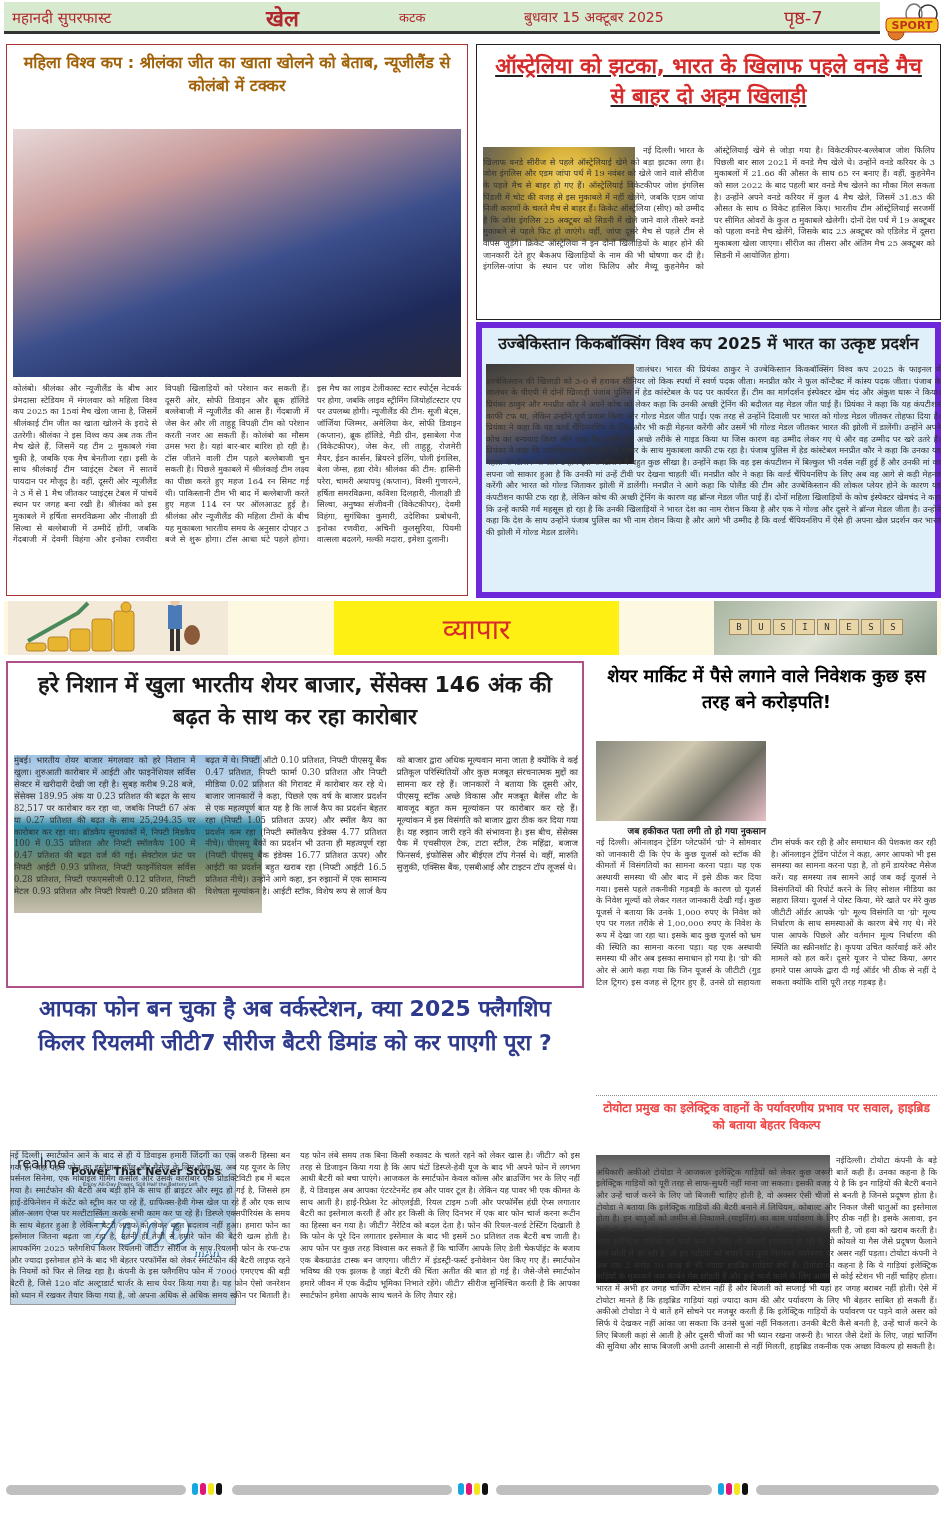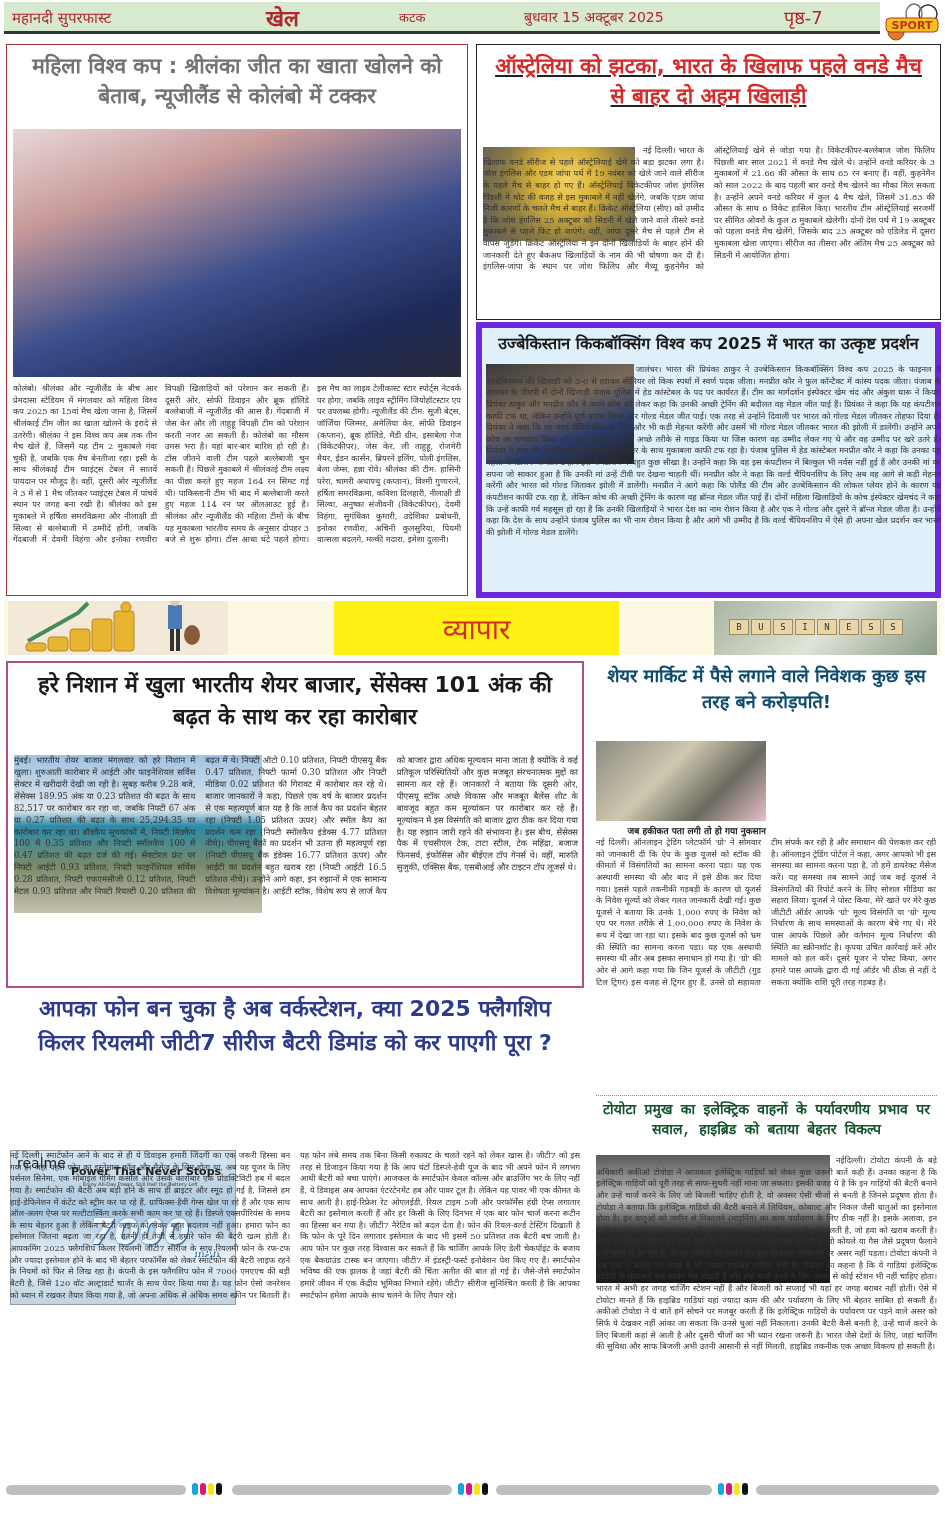--- a/index.html
+++ b/index.html
@@ -51,21 +51,21 @@
   <svg width="60" height="44" viewBox="0 0 60 44">
     <circle cx="46" cy="12" r="9" fill="#fff" stroke="#333" stroke-width="1.5"></circle>
     <circle cx="14" cy="30" r="8" fill="#e07a2a" stroke="#a34a10"></circle>
     <ellipse cx="32" cy="12" rx="8" ry="10" fill="none" stroke="#777" stroke-width="1.5"></ellipse>
     <rect x="4" y="16" width="52" height="14" rx="4" fill="#f3c11b" stroke="#c03020"></rect>
     <text x="30" y="27" font-family="DejaVu Sans, sans-serif" font-size="11" font-weight="bold" fill="#c03020" text-anchor="middle">SPORT</text>
   </svg>
 </div>
 
 <div class="abs box" style="left:6px; top:44px; width:462px; height:552px; border-color:#a33;">
-  <div class="headline" style="color:#737373; font-size:21px; padding:6px 8px 0; height:84px;">महिला विश्व कप : श्रीलंका जीत का खाता खोलने को बेताब, न्यूजीलैंड से कोलंबो में टक्कर</div>
+  <div class="headline" style="color:#a16207; font-size:16px; padding:6px 8px 0; height:84px;">महिला विश्व कप : श्रीलंका जीत का खाता खोलने को बेताब, न्यूजीलैंड से कोलंबो में टक्कर</div>
   <div class="photo ph-cricket-sl" style="margin:0 6px; height:248px;"></div>
   <div class="body-text cols3" style="padding:6px 6px 0; height:212px; overflow:hidden;">कोलंबो। श्रीलंका और न्यूजीलैंड के बीच आर प्रेमदासा स्टेडियम में मंगलवार को महिला विश्व कप 2025 का 15वां मैच खेला जाना है, जिसमें श्रीलंकाई टीम जीत का खाता खोलने के इरादे से उतरेगी। श्रीलंका ने इस विश्व कप अब तक तीन मैच खेले हैं, जिसमें यह टीम 2 मुकाबले गंवा चुकी है, जबकि एक मैच बेनतीजा रहा। इसी के साथ श्रीलंकाई टीम प्वाइंट्स टेबल में सातवें पायदान पर मौजूद है। वहीं, दूसरी ओर न्यूजीलैंड ने 3 में से 1 मैच जीतकर प्वाइंट्स टेबल में पांचवें स्थान पर जगह बना रखी है। श्रीलंका को इस मुकाबले में हर्षिता समरविक्रमा और नीलाक्षी डी सिल्वा से बल्लेबाजी में उम्मीदें होंगी, जबकि गेंदबाजी में देवमी विहंगा और इनोका रणवीरा विपक्षी खिलाड़ियों को परेशान कर सकती हैं। दूसरी ओर, सोफी डिवाइन और ब्रूक हॉलिडे बल्लेबाजी में न्यूजीलैंड की आस हैं। गेंदबाजी में जेस केर और ली ताहुहू विपक्षी टीम को परेशान करती नजर आ सकती हैं। कोलंबो का मौसम उमस भरा है। यहां बार-बार बारिश हो रही है। टॉस जीतने वाली टीम पहले बल्लेबाजी चुन सकती है। पिछले मुकाबले में श्रीलंकाई टीम लक्ष्य का पीछा करते हुए महज 164 रन सिमट गई थी। पाकिस्तानी टीम भी बाद में बल्लेबाजी करते हुए महज 114 रन पर ऑलआउट हुई है। श्रीलंका और न्यूजीलैंड की महिला टीमों के बीच यह मुकाबला भारतीय समय के अनुसार दोपहर 3 बजे से शुरू होगा। टॉस आधा घंटे पहले होगा। इस मैच का लाइव टेलीकास्ट स्टार स्पोर्ट्स नेटवर्क पर होगा, जबकि लाइव स्ट्रीमिंग जियोहॉटस्टार एप पर उपलब्ध होगी। न्यूजीलैंड की टीम: सूजी बेट्स, जॉर्जिया प्लिम्मर, अमेलिया केर, सोफी डिवाइन (कप्तान), ब्रूक हॉलिडे, मैडी ग्रीन, इसाबेला गेज (विकेटकीपर), जेस केर, ली ताहुहू, रोजमेरी मैयर, ईडन कार्सन, ब्रियरने इलिंग, पोली इंगलिस, बेला जेम्स, हन्ना रोवे। श्रीलंका की टीम: हासिनी परेरा, चामरी अथापथु (कप्तान), विश्मी गुणारत्ने, हर्षिता समरविक्रमा, कविशा दिलहारी, नीलाक्षी डी सिल्वा, अनुष्का संजीवनी (विकेटकीपर), देवमी विहंगा, सुगंधिका कुमारी, उदेशिका प्रबोधनी, इनोका रणवीरा, अचिनी कुलसुरिया, पियमी वात्सला बदलगे, मल्की मदारा, इमेशा दुलानी।</div>
 </div>
 
 <div class="abs box" style="left:476px; top:44px; width:465px; height:276px; border-color:#222;text-decoration:underline;">
   <div class="headline" style="color:#d72b2b; font-size:21px; padding:6px 8px 0; height:100px;">ऑस्ट्रेलिया को झटका, भारत के खिलाफ पहले वनडे मैच से बाहर दो अहम खिलाड़ी</div>
   <div style="position:absolute; left:6px; top:102px; width:152px; height:94px;" class="photo ph-aus"></div>
   <div class="body-text" style="position:absolute; left:6px; top:100px; width:452px; height:172px; overflow:hidden; column-count:2; column-gap:10px; text-indent:160px;">नई दिल्ली। भारत के खिलाफ वनडे सीरीज से पहले ऑस्ट्रेलियाई खेमे को बड़ा झटका लगा है। जोश इंगलिस और एडम जांपा पर्थ में 19 नवंबर को खेले जाने वाले सीरीज के पहले मैच से बाहर हो गए हैं। ऑस्ट्रेलियाई विकेटकीपर जोश इंगलिस पिंडली में चोट की वजह से इस मुकाबले में नहीं खेलेंगे, जबकि एडम जांपा निजी कारणों के चलते मैच से बाहर हैं। क्रिकेट ऑस्ट्रेलिया (सीए) को उम्मीद है कि जोश इंगलिस 25 अक्टूबर को सिडनी में खेले जाने वाले तीसरे वनडे मुकाबले से पहले फिट हो जाएंगे। वहीं, जांपा दूसरे मैच से पहले टीम से वापस जुड़ेंगे। क्रिकेट ऑस्ट्रेलिया ने इन दोनों खिलाड़ियों के बाहर होने की जानकारी देते हुए बैकअप खिलाड़ियों के नाम की भी घोषणा कर दी है। इंगलिस-जांपा के स्थान पर जोश फिलिप और मैथ्यू कुहनेमैन को ऑस्ट्रेलियाई खेमे से जोड़ा गया है। विकेटकीपर-बल्लेबाज जोश फिलिप पिछली बार साल 2021 में वनडे मैच खेले थे। उन्होंने वनडे करियर के 3 मुकाबलों में 21.66 की औसत के साथ 65 रन बनाए हैं। वहीं, कुहनेमैन को साल 2022 के बाद पहली बार वनडे मैच खेलने का मौका मिल सकता है। उन्होंने अपने वनडे करियर में कुल 4 मैच खेले, जिसमें 31.83 की औसत के साथ 6 विकेट हासिल किए। भारतीय टीम ऑस्ट्रेलियाई सरजमीं पर सीमित ओवरों के कुल 8 मुकाबले खेलेगी। दोनों देश पर्थ में 19 अक्टूबर को पहला वनडे मैच खेलेंगे, जिसके बाद 23 अक्टूबर को एडिलेड में दूसरा मुकाबला खेला जाएगा। सीरीज का तीसरा और अंतिम मैच 25 अक्टूबर को सिडनी में आयोजित होगा।</div>
 </div>
 
@@ -102,27 +102,27 @@
     <span>S</span>
     <span>I</span>
     <span>N</span>
     <span>E</span>
     <span>S</span>
     <span>S</span>
   </div>
 </div>
 
 <div class="abs" style="left:6px; top:661px; width:578px; height:327px; border:2px solid #b0508a;">
-  <div class="headline" style="color:#1a1a1a; font-size:22px; padding:6px 10px 0; height:88px;">हरे निशान में खुला भारतीय शेयर बाजार, सेंसेक्स 101 अंक की बढ़त के साथ कर रहा कारोबार</div>
+  <div class="headline" style="color:#1a1a1a; font-size:22px; padding:6px 10px 0; height:88px;">हरे निशान में खुला भारतीय शेयर बाजार, सेंसेक्स 146 अंक की बढ़त के साथ कर रहा कारोबार</div>
   <div class="photo ph-bse" style="position:absolute; left:6px; top:92px; width:248px; height:158px;"></div>
   <div class="body-text" style="position:absolute; left:6px; top:92px; width:564px; height:230px; overflow:hidden; column-count:3; column-gap:10px; font-size:8.4px;">मुंबई। भारतीय शेयर बाजार मंगलवार को हरे निशान में खुला। शुरुआती कारोबार में आईटी और फाइनेंशियल सर्विस सेक्टर में खरीदारी देखी जा रही है। सुबह करीब 9.28 बजे, सेंसेक्स 189.95 अंक या 0.23 प्रतिशत की बढ़त के साथ 82,517 पर कारोबार कर रहा था, जबकि निफ्टी 67 अंक या 0.27 प्रतिशत की बढ़त के साथ 25,294.35 पर कारोबार कर रहा था। ब्रॉडकैप सूचकांकों में, निफ्टी मिडकैप 100 में 0.35 प्रतिशत और निफ्टी स्मॉलकैप 100 में 0.47 प्रतिशत की बढ़त दर्ज की गई। सेक्टोरल फ्रंट पर निफ्टी आईटी 0.93 प्रतिशत, निफ्टी फाइनेंशियल सर्विस 0.28 प्रतिशत, निफ्टी एफएमसीजी 0.12 प्रतिशत, निफ्टी मेटल 0.93 प्रतिशत और निफ्टी रियल्टी 0.20 प्रतिशत की बढ़त में थे। निफ्टी ऑटो 0.10 प्रतिशत, निफ्टी पीएसयू बैंक 0.47 प्रतिशत, निफ्टी फार्मा 0.30 प्रतिशत और निफ्टी मीडिया 0.02 प्रतिशत की गिरावट में कारोबार कर रहे थे। बाजार जानकारों ने कहा, पिछले एक वर्ष के बाजार प्रदर्शन से एक महत्वपूर्ण बात यह है कि लार्ज कैप का प्रदर्शन बेहतर रहा (निफ्टी 1.05 प्रतिशत ऊपर) और स्मॉल कैप का प्रदर्शन कम रहा (निफ्टी स्मॉलकैप इंडेक्स 4.77 प्रतिशत नीचे)। पीएसयू बैंकों का प्रदर्शन भी उतना ही महत्वपूर्ण रहा (निफ्टी पीएसयू बैंक इंडेक्स 16.77 प्रतिशत ऊपर) और आईटी का प्रदर्शन बहुत खराब रहा (निफ्टी आईटी 16.5 प्रतिशत नीचे)। उन्होंने आगे कहा, इन रुझानों में एक सामान्य विशेषता मूल्यांकन है। आईटी स्टॉक, विशेष रूप से लार्ज कैप को बाजार द्वारा अधिक मूल्यवान माना जाता है क्योंकि वे कई प्रतिकूल परिस्थितियों और कुछ मजबूत संरचनात्मक मुद्दों का सामना कर रहे हैं। जानकारों ने बताया कि दूसरी ओर, पीएसयू स्टॉक अच्छे विकास और मजबूत बैलेंस शीट के बावजूद बहुत कम मूल्यांकन पर कारोबार कर रहे हैं। मूल्यांकन में इस विसंगति को बाजार द्वारा ठीक कर दिया गया है। यह रुझान जारी रहने की संभावना है। इस बीच, सेंसेक्स पैक में एचसीएल टेक, टाटा स्टील, टेक महिंद्रा, बजाज फिनसर्व, इंफोसिस और बीईएल टॉप गेनर्स थे। वहीं, मारुति सुजुकी, एक्सिस बैंक, एसबीआई और टाइटन टॉप लूजर्स थे।</div>
 </div>
 
 <div class="abs" style="left:592px; top:661px; width:349px; height:420px;">
-  <div class="headline" style="color:#0c4a6e; font-size:18px; padding:2px 4px 0; height:78px;text-align:center;">शेयर मार्किट में पैसे लगाने वाले निवेशक कुछ इस तरह बने करोड़पति!</div>
+  <div class="headline" style="color:#000000; font-size:18px; padding:2px 4px 0; height:78px;text-align:center;">शेयर मार्किट में पैसे लगाने वाले निवेशक कुछ इस तरह बने करोड़पति!</div>
   <div class="photo ph-cash" style="position:absolute; left:4px; top:80px; width:170px; height:80px;"></div>
   <div class="caption" style="position:absolute; left:4px; top:163px; width:170px;">जब हकीकत पता लगी तो हो गया नुकसान</div>
   <div class="body-text" style="position:absolute; left:4px; top:176px; width:340px; height:240px; overflow:hidden; column-count:2; column-gap:10px;">नई दिल्ली। ऑनलाइन ट्रेडिंग प्लेटफॉर्म 'ग्रो' ने सोमवार को जानकारी दी कि ऐप के कुछ यूजर्स को स्टॉक की कीमतों में विसंगतियों का सामना करना पड़ा। यह एक अस्थायी समस्या थी और बाद में इसे ठीक कर दिया गया। इससे पहले तकनीकी गड़बड़ी के कारण ग्रो यूजर्स के निवेश मूल्यों को लेकर गलत जानकारी देखी गई। कुछ यूजर्स ने बताया कि उनके 1,000 रुपए के निवेश को एप पर गलत तरीके से 1,00,000 रुपए के निवेश के रूप में देखा जा रहा था। इसके बाद कुछ यूजर्स को भ्रम की स्थिति का सामना करना पड़ा। यह एक अस्थायी समस्या थी और अब इसका समाधान हो गया है। 'ग्रो' की ओर से आगे कहा गया कि जिन यूजर्स के जीटीटी (गुड टिल ट्रिगर) इस वजह से ट्रिगर हुए हैं, उनसे ग्रो सहायता टीम संपर्क कर रही है और समाधान की पेशकश कर रही है। ऑनलाइन ट्रेडिंग पोर्टल ने कहा, अगर आपको भी इस समस्या का सामना करना पड़ा है, तो हमें डायरेक्ट मैसेज करें। यह समस्या तब सामने आई जब कई यूजर्स ने विसंगतियों की रिपोर्ट करने के लिए सोशल मीडिया का सहारा लिया। यूजर्स ने पोस्ट किया, मेरे खाते पर मेरे कुछ जीटीटी ऑर्डर आपके 'ग्रो' मूल्य विसंगति या 'ग्रो' मूल्य निर्धारण के साथ समस्याओं के कारण बेचे गए थे। मेरे पास आपके पिछले और वर्तमान मूल्य निर्धारण की स्थिति का स्क्रीनशॉट है। कृपया उचित कार्रवाई करें और मामले को हल करें। दूसरे यूजर ने पोस्ट किया, अगर हमारे पास आपके द्वारा दी गई ऑर्डर भी ठीक से नहीं दे सकता क्योंकि राशि पूरी तरह गड़बड़ है।</div>
 </div>
 <div class="abs divider-dot" style="left:596px; top:1095px; width:341px;"></div>
 
 <div class="abs" style="left:6px; top:992px; width:578px; height:488px;">
   <div class="headline" style="color:#2e3a8c; font-size:22px; padding:0 6px; height:148px; line-height:1.55;">आपका फोन बन चुका है अब वर्कस्टेशन, क्या 2025 फ्लैगशिप किलर रियलमी जीटी7 सीरीज बैटरी डिमांड को कर पाएगी पूरा ?</div>
   <div class="ph-realme" style="position:absolute; left:4px; top:158px; width:226px; height:155px; border:1px solid #999; overflow:hidden;">
     <div style="position:absolute; left:6px; top:4px; font-size:14px; font-family:'DejaVu Sans',sans-serif; color:#222;">realme</div>
@@ -130,21 +130,21 @@
     <div style="position:absolute; left:72px; top:30px; font-size:5px; color:#333;">Enjoy All-Day Power, Still Half the Battery Left</div>
     <div style="position:absolute; left:78px; top:60px; font-size:36px; font-weight:bold; color:#eaf4fc; text-shadow:0 0 2px #2a6aa0, 1px 1px 0 #2a6aa0; font-style:italic;">7000</div>
     <div style="position:absolute; left:182px; top:96px; font-size:10px; font-weight:bold; color:#eaf4fc; text-shadow:1px 1px 0 #2a6aa0;">mAh</div>
     <div style="position:absolute; left:110px; top:128px; font-size:7px; color:#fff;">realme GT 7 Series</div>
     <div style="position:absolute; left:110px; top:140px; font-size:4px; color:#eee;">May 27, 1:30PM · Global Launch Event</div>
   </div>
   <div class="body-text" style="position:absolute; left:4px; top:158px; width:570px; height:326px; overflow:hidden; column-count:2; column-gap:10px; text-indent:0;">नई दिल्ली। स्मार्टफोन आने के बाद से ही ये डिवाइस हमारी जिंदगी का एक जरूरी हिस्सा बन गया है। जहां पहले फोन का इस्तेमाल कॉल और मैसेज के लिए होता था, अब यह यूजर के लिए पर्सनल सिनेमा, एक मोबाइल गेमिंग कंसोल और उसके कारोबार एक प्रोडक्टिविटी हब में बदल गया है। स्मार्टफोन की बैटरी अब बड़ी होने के साथ ही ब्राइटर और स्मूद हो गई है, जिससे हम हाई-डेफिनेशन में कंटेंट को स्ट्रीम कर पा रहे हैं, ग्राफिक्स-हैवी गेम्स खेल पा रहे हैं और एक साथ ऑल-अलग ऐप्स पर मल्टीटास्किंग करके सभी काम कर पा रहे हैं। डिस्प्ले एक्सपीरियंस के समय के साथ बेहतर हुआ है लेकिन बैटरी लाइफ को लेकर बहुत बदलाव नहीं हुआ। हमारा फोन का इस्तेमाल जितना बढ़ता जा रहा है, उतनी ही तेजी से हमारे फोन की बैटरी खत्म होती है। आपकमिंग 2025 फ्लैगशिप किलर रियलमी जीटी7 सीरीज के साथ रियलमी फोन के रफ-टफ और ज्यादा इस्तेमाल होने के बाद भी बेहतर परफॉर्मेंस को लेकर स्मार्टफोन की बैटरी लाइफ रहने के नियमों को फिर से लिख रहा है। कंपनी के इस फ्लैगशिप फोन में 7000 एमएएच की बड़ी बैटरी है, जिसे 120 वॉट अल्ट्राडार्ट चार्जर के साथ पेयर किया गया है। यह फोन ऐसो जनरेशन को ध्यान में रखकर तैयार किया गया है, जो अपना अधिक से अधिक समय स्क्रीन पर बिताती है। यह फोन लंबे समय तक बिना किसी रुकावट के चलते रहने को लेकर खास है। जीटी7 को इस तरह से डिजाइन किया गया है कि आप घंटों डिस्प्ले-हेवी यूज के बाद भी अपने फोन में लगभग आधी बैटरी को बचा पाएंगे। आजकल के स्मार्टफोन केवल कॉल्स और ब्राउजिंग भर के लिए नहीं हैं, ये डिवाइस अब आपका एंटरटेनमेंट हब और पावर टूल है। लेकिन यह पावर भी एक कीमत के साथ आती है। हाई-रिफ्रेश रेट ओएलईडी, रियल टाइम 5जी और परफॉर्मेंस हंग्री ऐप्स लगातार बैटरी का इस्तेमाल करती हैं और हर किसी के लिए दिनभर में एक बार फोन चार्ज करना रूटीन का हिस्सा बन गया है। जीटी7 नैरेटिव को बदल देता है। फोन की रियल-वर्ल्ड टेस्टिंग दिखाती है कि फोन के पूरे दिन लगातार इस्तेमाल के बाद भी इसमें 50 प्रतिशत तक बैटरी बच जाती है। आप फोन पर कुछ तरह विश्वास कर सकते हैं कि चार्जिंग आपके लिए डेली चेकपॉइंट के बजाय एक बैकग्राउंड टास्क बन जाएगा। जीटी7 में इंडस्ट्री-फर्स्ट इनोवेशन पेश किए गए हैं। स्मार्टफोन भविष्य की एक झलक है जहां बैटरी की चिंता अतीत की बात हो गई है। जैसे-जैसे स्मार्टफोन हमारे जीवन में एक केंद्रीय भूमिका निभाते रहेंगे। जीटी7 सीरीज सुनिश्चित करती है कि आपका स्मार्टफोन हमेशा आपके साथ चलने के लिए तैयार रहे।</div>
 </div>
 
 <div class="abs" style="left:592px; top:1100px; width:349px; height:380px;">
-  <div class="headline" style="color:#14532d; font-size:14px; padding:0 4px; height:50px;font-family:Liberation Mono, monospace;">टोयोटा प्रमुख का इलेक्ट्रिक वाहनों के पर्यावरणीय प्रभाव पर सवाल, हाइब्रिड को बताया बेहतर विकल्प</div>
+  <div class="headline" style="color:#ef4444; font-size:12px; padding:0 4px; height:50px;">टोयोटा प्रमुख का इलेक्ट्रिक वाहनों के पर्यावरणीय प्रभाव पर सवाल, हाइब्रिड को बताया बेहतर विकल्प</div>
   <div class="photo ph-toyota" style="position:absolute; left:4px; top:55px; width:234px; height:128px;"></div>
   <div class="body-text" style="position:absolute; left:4px; top:55px; width:341px; height:320px; overflow:hidden; text-indent:240px;">नईदिल्ली। टोयोटा कंपनी के बड़े अधिकारी अकीओ टोयोडा ने आजकल इलेक्ट्रिक गाड़ियों को लेकर कुछ जरूरी बातें कही हैं। उनका कहना है कि इलेक्ट्रिक गाड़ियों को पूरी तरह से साफ-सुथरी नहीं माना जा सकता। इसकी वजह ये है कि इन गाड़ियों की बैटरी बनाने और उन्हें चार्ज करने के लिए जो बिजली चाहिए होती है, वो अक्सर ऐसी चीजों से बनती है जिनसे प्रदूषण होता है। टोयोडा ने बताया कि इलेक्ट्रिक गाड़ियों की बैटरी बनाने में लिथियम, कोबाल्ट और निकल जैसी धातुओं का इस्तेमाल होता है। इन धातुओं को जमीन से निकालने (माइनिंग) का काम पर्यावरण के लिए ठीक नहीं है। इसके अलावा, इन बैटरियों को बनाने और एक जगह से दूसरी जगह ले जाने में भी कार्बन गैस निकलती है, जो हवा को खराब करती है। अगर इलेक्ट्रिक गाड़ियों को चार्ज करने के लिए जो बिजली इस्तेमाल हो रही है, वो कोयले या गैस जैसे प्रदूषण फैलाने वाले स्रोतों से आ रही है, तो इन गाड़ियों को चलाने का कुल मिलाकर पर्यावरण पर असर नहीं पड़ता। टोयोटा कंपनी ने अब तक 2 करोड़ 70 लाख से भी ज्यादा हाइब्रिड गाड़ियां बेची हैं। टोयोडा का कहना है कि ये गाड़ियां इलेक्ट्रिक गाड़ियों के मुकाबले कम कार्बन गैस छोड़ती हैं और इन्हें चार्ज करने के लिए अलग से कोई स्टेशन भी नहीं चाहिए होता। भारत में अभी हर जगह चार्जिंग स्टेशन नहीं हैं और बिजली को सप्लाई भी यहां हर जगह बराबर नहीं होती। ऐसे में टोयोटा मानते हैं कि हाइब्रिड गाड़ियां यहां ज्यादा काम की और पर्यावरण के लिए भी बेहतर साबित हो सकती हैं। अकीओ टोयोडा ने ये बातें हमें सोचने पर मजबूर करती हैं कि इलेक्ट्रिक गाड़ियों के पर्यावरण पर पड़ने वाले असर को सिर्फ ये देखकर नहीं आंका जा सकता कि उनसे धुआं नहीं निकलता। उनकी बैटरी कैसे बनती है, उन्हें चार्ज करने के लिए बिजली कहां से आती है और दूसरी चीजों का भी ध्यान रखना जरूरी है। भारत जैसे देशों के लिए, जहां चार्जिंग की सुविधा और साफ बिजली अभी उतनी आसानी से नहीं मिलती, हाइब्रिड तकनीक एक अच्छा विकल्प हो सकती है।</div>
 </div>
 
 <div class="footer-bar" style="left:6px; width:180px;"></div>
 <div class="cmyk" style="left:192px;">
     <i style="background:#16a6e0"></i>
     <i style="background:#e0157a"></i>
     <i style="background:#f5e51a"></i>
     <i style="background:#111"></i>

